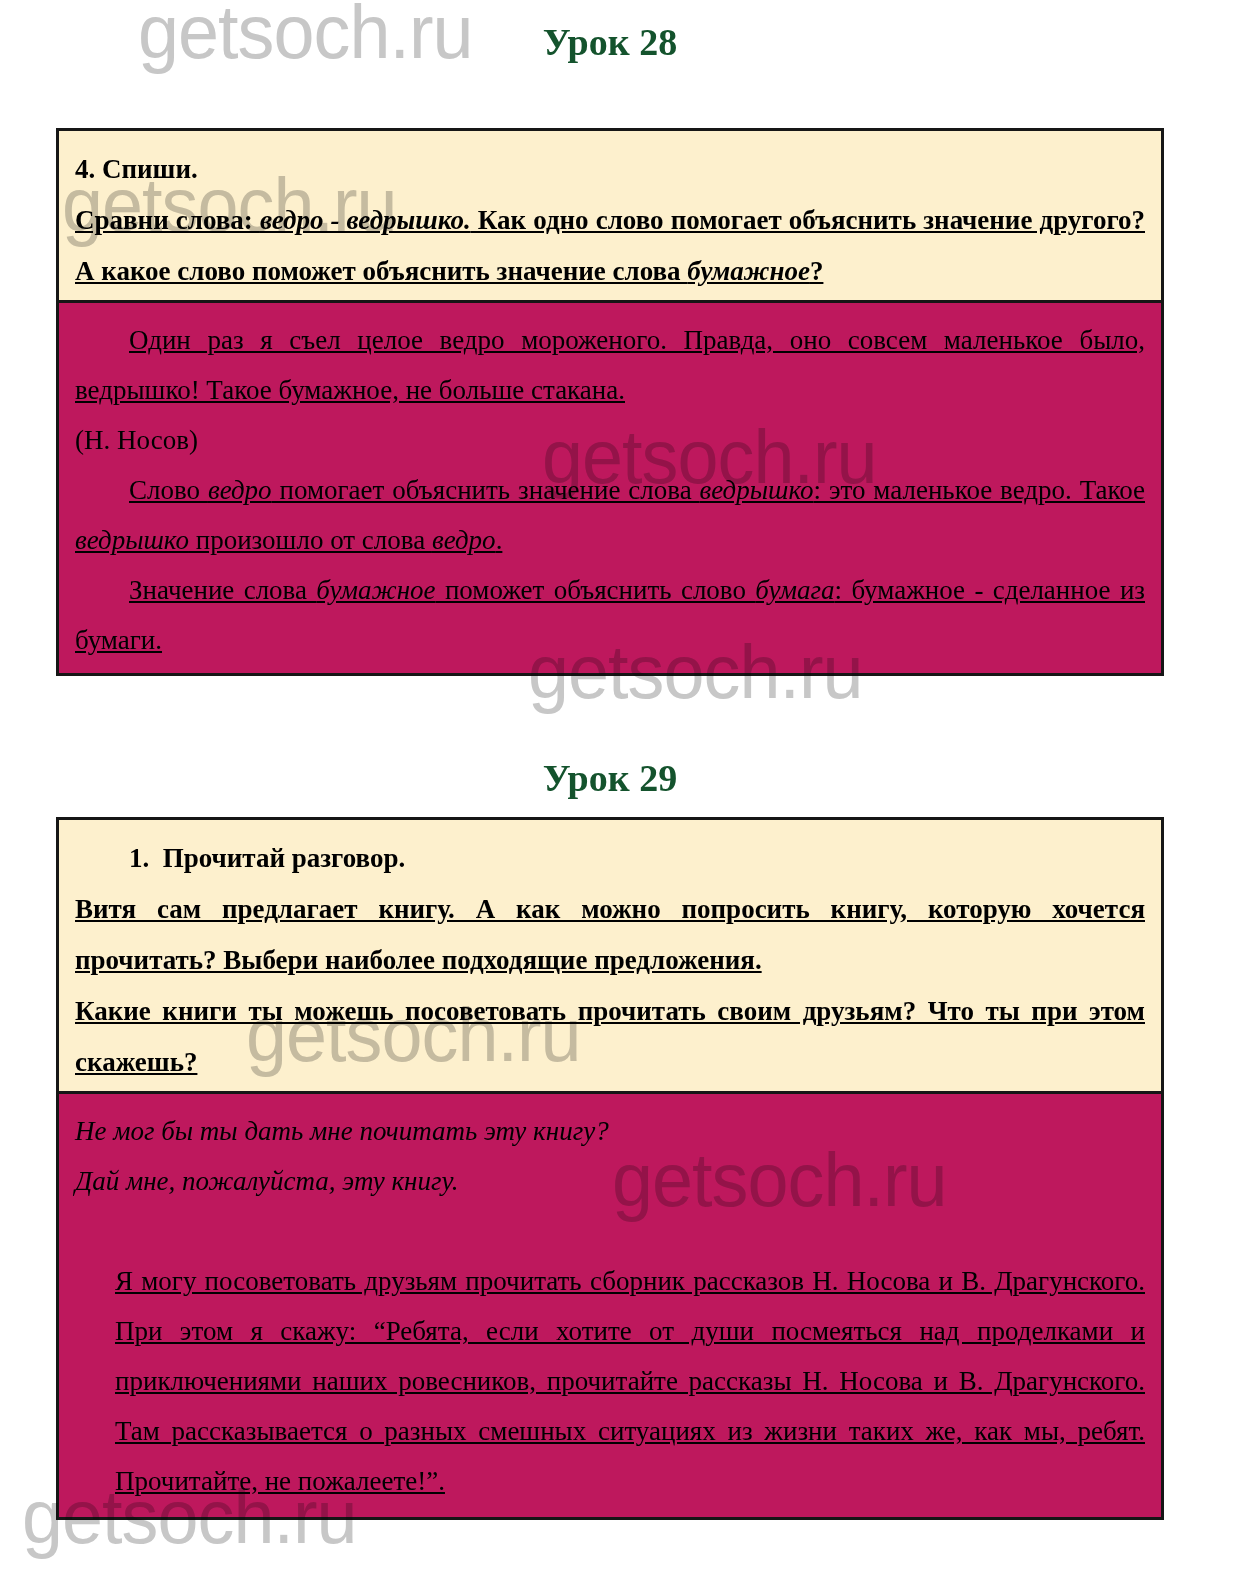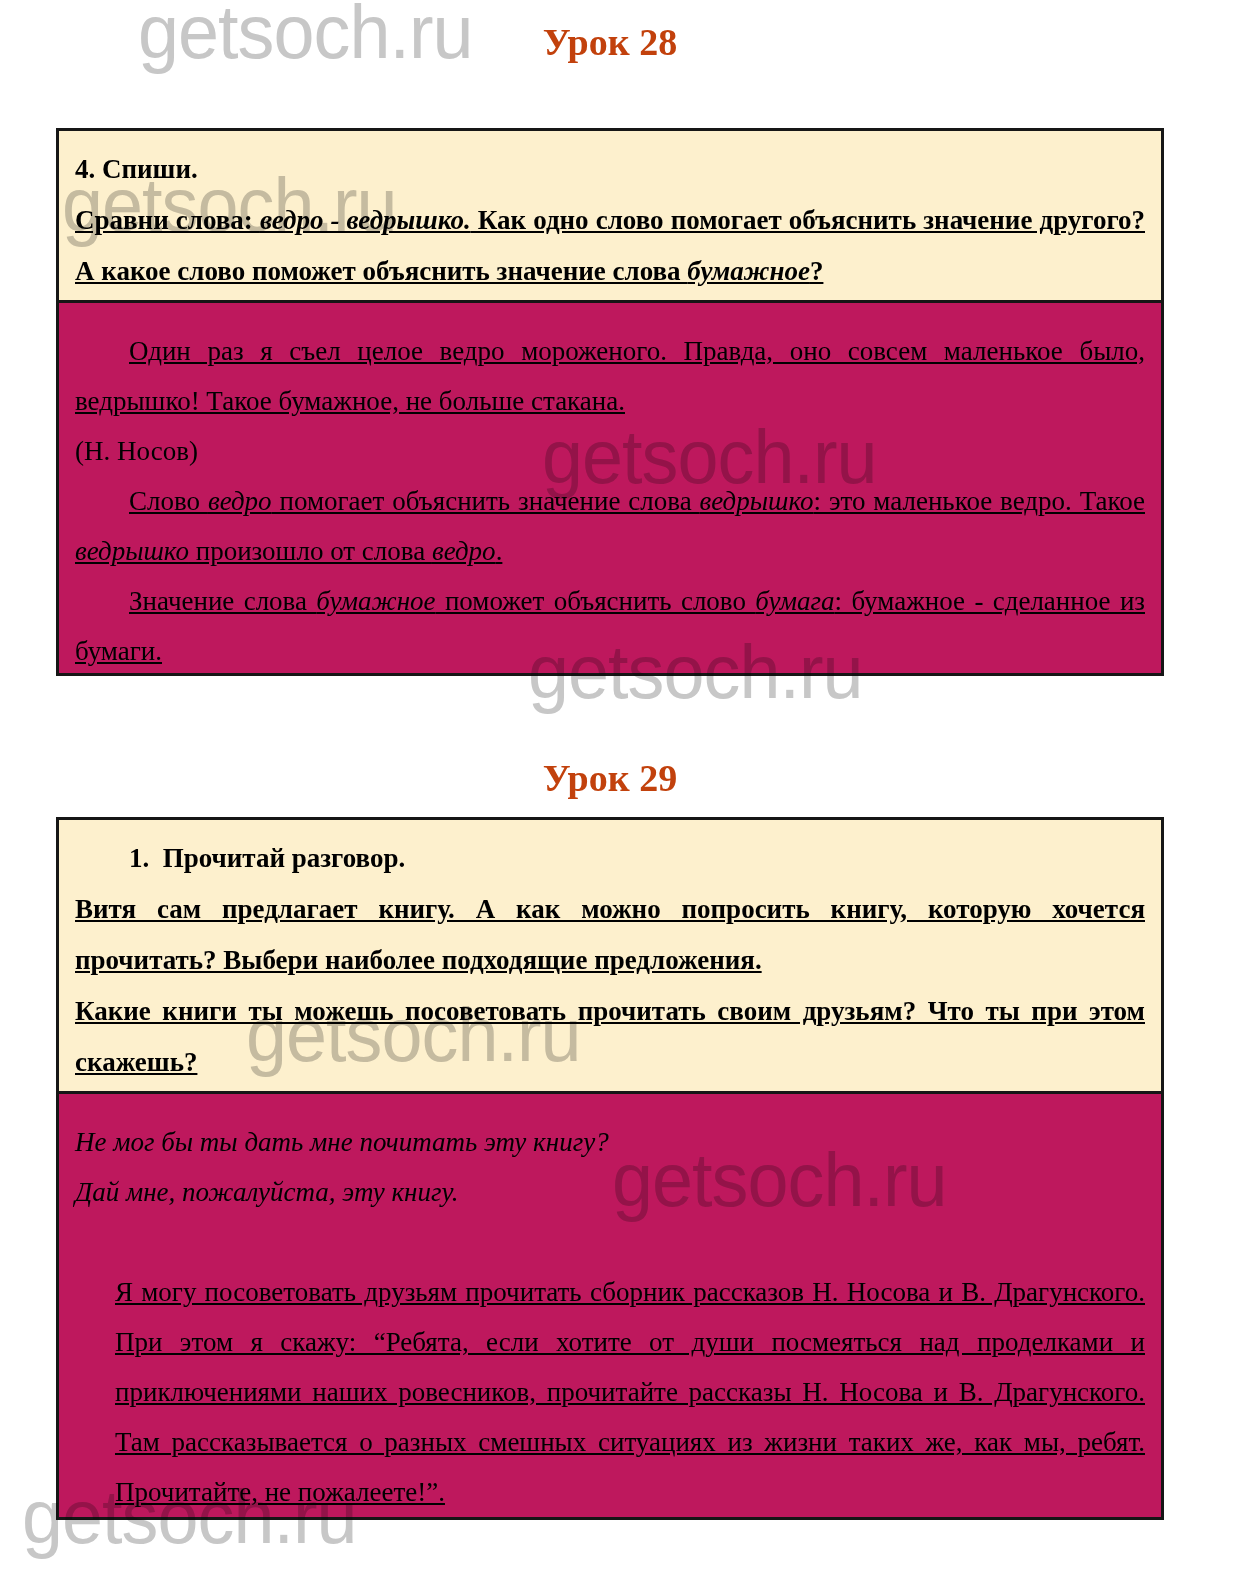--- a/index.html
+++ b/index.html
@@ -13,21 +13,21 @@
     overflow:hidden;
   }
   .lesson-title{
     position:absolute;
     left:56px;
     width:1108px;
     text-align:center;
     font-weight:bold;
     font-size:38px;
     line-height:44px;
-    color:#c2410c;
+    color:#14532d;
   }
   .t28{top:20px;}
   .t29{top:756px;}
   .task-box{
     position:absolute;
     left:56px;
     width:1108px;
     border:3px solid #161616;
     background:#be185d;
     box-sizing:border-box;
@@ -36,21 +36,21 @@
   .box2{top:817px;height:703px;}
   .task-header{
     background:#fdf0cd;
     border-bottom:3px solid #161616;
     padding:13px 16px 0;
     box-sizing:border-box;
     overflow:hidden;
   }
   .box1 .task-header{height:172px;}
   .box2 .task-header{height:274px;}
-  .task-body{padding:23px 16px 0;overflow:hidden;}
+  .task-body{padding:12px 16px 0;overflow:hidden;}
   .line{margin:0;font-size:27px;line-height:51px;font-weight:bold;}
   .para{margin:0;font-size:27px;line-height:50px;}
   .indent{text-indent:54px;}
   .just{text-align:justify;text-decoration:underline;}
   .right{text-align:left;}
   .gap{margin-top:50px;margin-left:40px;}
   .b{font-weight:bold;}
   .i{font-style:italic;}
   .wm{
     position:absolute;

